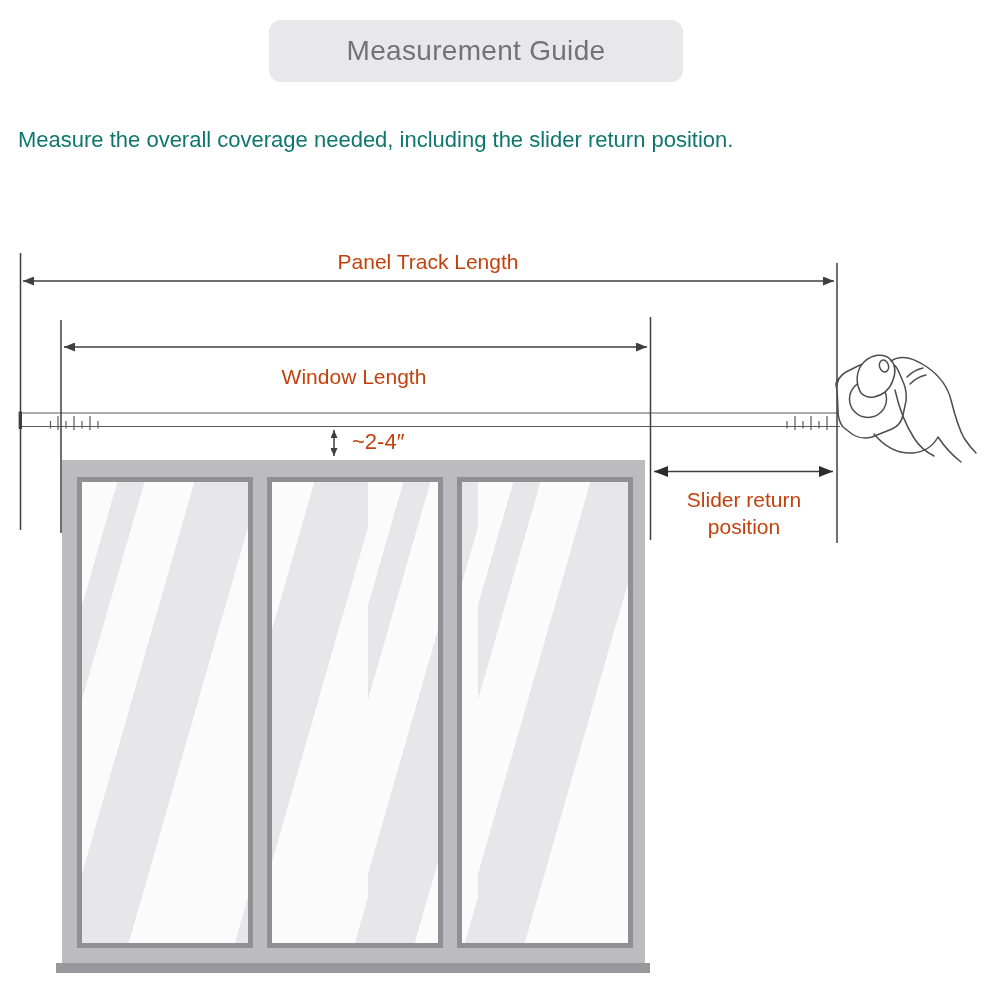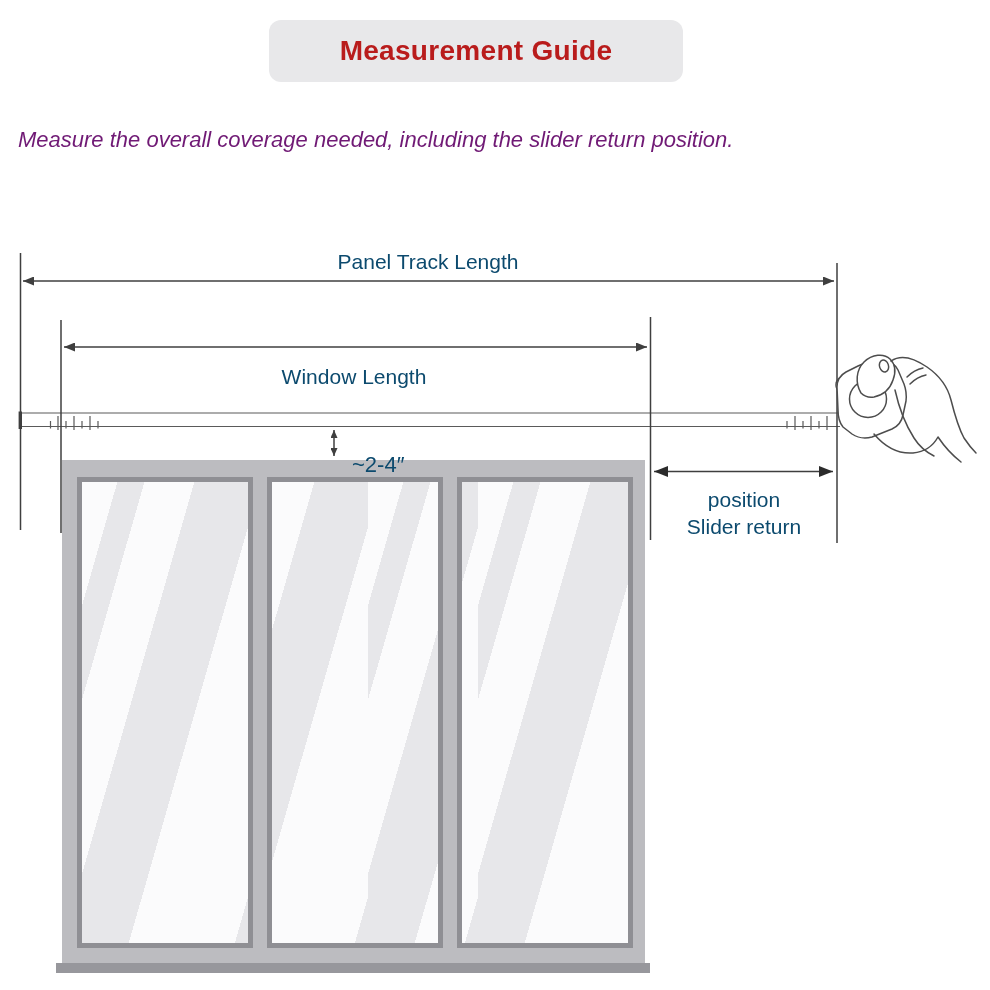--- a/index.html
+++ b/index.html
@@ -5,24 +5,24 @@
   html,body{margin:0;padding:0;background:#ffffff;}
   .stage{
     position:relative;width:990px;height:990px;background:#ffffff;overflow:hidden;
     font-family:"Liberation Sans", sans-serif;color:#1c1c1e;
   }
   
   .title-pill{
     position:absolute;left:269px;top:20px;width:414px;height:62px;
     background:#e8e8ea;border-radius:12px;
     display:flex;align-items:center;justify-content:center;
-    font-size:28px;letter-spacing:.3px;color:#b91c1c;font-weight:bold;
+    font-size:28px;letter-spacing:.3px;color:#737373;
   }
   
-  .desc{position:absolute;left:18px;top:117px;font-size:22px;line-height:45px;color:#701a75;font-style:italic;}
+  .desc{position:absolute;left:18px;top:117px;font-size:22px;line-height:45px;color:#0f766e;}
   .desc span{display:block;}
   
   .window-frame{position:absolute;left:62px;top:460px;width:583px;height:503px;background:#bcbcc0;}
   .sill{position:absolute;left:56px;top:963px;width:594px;height:10px;background:#97979c;}
   .pane{position:absolute;top:17px;width:176px;height:471px;background:#8f8f94;}
   .pane.p1{left:15px;}
   .pane.p2{left:205px;}
   .pane.p3{left:395px;}
   .glass{
     position:absolute;inset:5px;background-color:#fbfbfc;
@@ -31,24 +31,24 @@
   }
   .pane.p2 .glass{background-position:-70px 0;}
   .pane.p3 .glass{background-position:-150px 0;}
   
   .overlay{position:absolute;left:0;top:0;width:990px;height:990px;pointer-events:none;}
   .ln{stroke:#3f3f3f;stroke-width:1.5;fill:none;}
   .thin{stroke:#5a5a5a;stroke-width:1.2;fill:none;}
   .sketch{stroke:#4d4d4d;stroke-width:1.5;fill:none;stroke-linecap:round;stroke-linejoin:round;}
   .sketch-fill{stroke:#4d4d4d;stroke-width:1.5;fill:#ffffff;stroke-linejoin:round;}
   
-  .lbl{position:absolute;font-size:21px;color:#0c4a6e;}
+  .lbl{position:absolute;font-size:21px;color:#c2410c;}
   .lbl-panel{left:248px;top:250px;width:360px;text-align:center;}
   .lbl-window{left:174px;top:317px;width:360px;text-align:center;margin-top:48px;}
-  .lbl-gap{left:352px;top:452px;font-size:22px;}
+  .lbl-gap{left:352px;top:429px;font-size:22px;}
   .lbl-slider{left:652px;top:486px;width:184px;text-align:center;line-height:27px;}
   .lbl-slider span{display:block;}
 </style>
 </head>
 <body>
 
 <div class="stage">
 
   <div class="title-pill">Measurement Guide</div>
 
@@ -116,17 +116,17 @@
       <path class="sketch" d="M874,434 C885,447 899,454 913,453 C924,452 933,446 938,437 C944,446 952,455 961,462"></path>
       <path class="sketch" d="M907,377 C912,372 918,369 923,368"></path>
       <path class="sketch" d="M910,384 C915,379 921,376 926,375"></path>
     </g>
   </svg>
 
   <div class="lbl lbl-panel">Panel Track Length</div>
   <div class="lbl lbl-window">Window Length</div>
   <div class="lbl lbl-gap">~2-4″</div>
   <div class="lbl lbl-slider">
+    <span>Slider return</span>
     <span>position</span>
-    <span>Slider return</span>
   </div>
 
 </div>
 
 </body></html>

